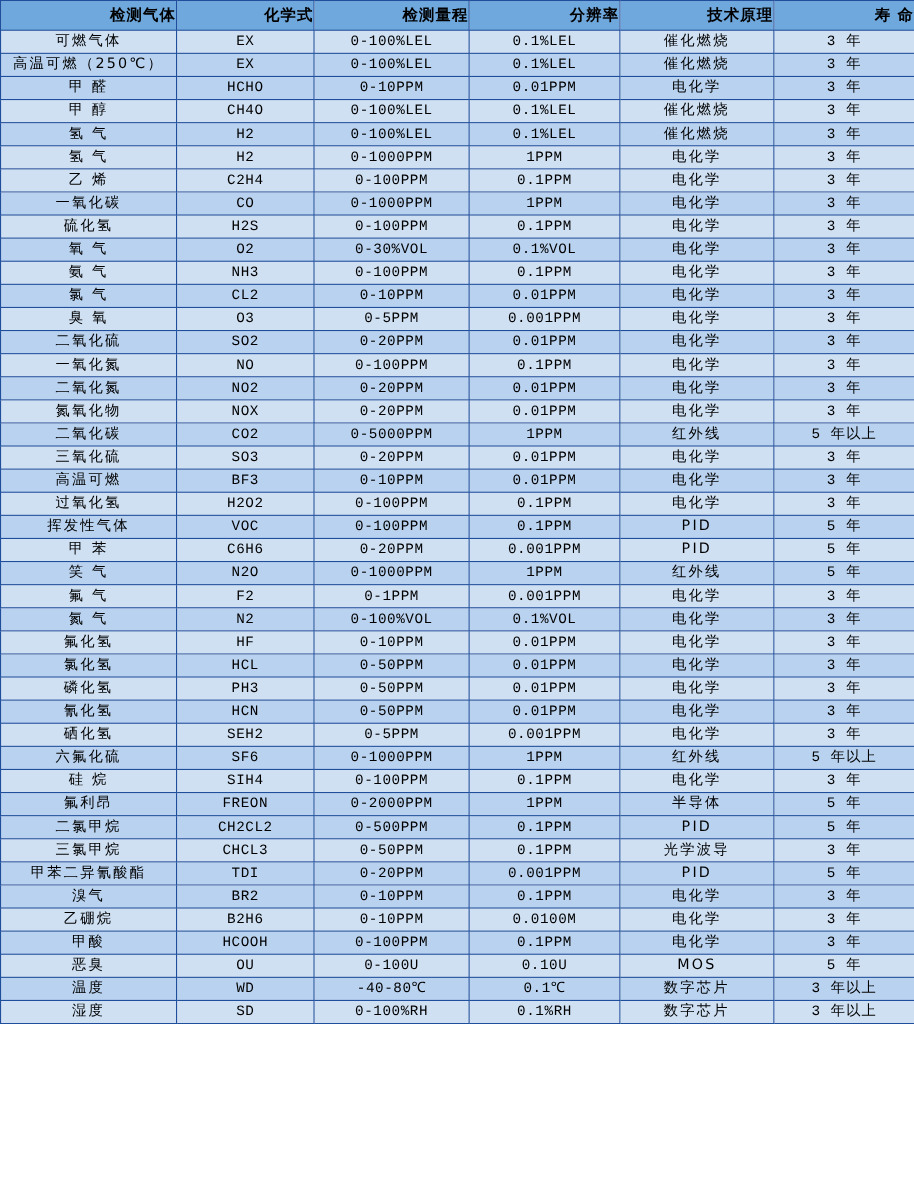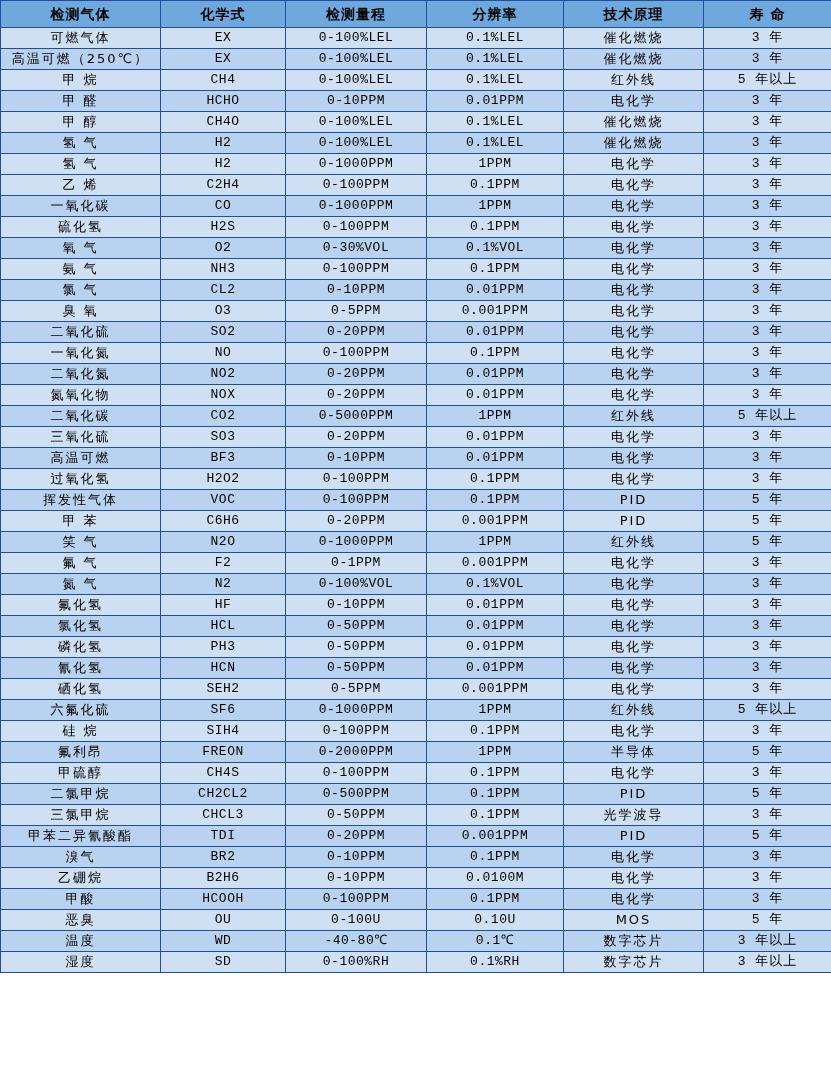--- a/index.html
+++ b/index.html
@@ -41,20 +41,21 @@
     white-space: nowrap;
     overflow: hidden;
   }
   table.gas-table thead th {
     background: #6fa8dc;
     font-weight: bold;
     height: 26px;
     line-height: 26px;
     font-size: 14px;
     letter-spacing: 1px;
+    text-align: right;
   }
   table.gas-table tbody tr.odd td {
     background: #cfe0f3;
   }
   table.gas-table tbody tr.even td {
     background: #b9d2ef;
   }
   td.cn, th.cn {
     font-family: "DejaVu Sans", "Liberation Sans", sans-serif;
     letter-spacing: 2px;
@@ -102,28 +103,20 @@
           <td class="life">3 年</td>
         </tr>
         <tr class="even">
           <td class="cn">高温可燃（250℃）</td>
           <td class="mono">EX</td>
           <td class="mono">0-100%LEL</td>
           <td class="mono">0.1%LEL</td>
           <td class="cn">催化燃烧</td>
           <td class="life">3 年</td>
         </tr>
-        <tr class="odd">
-          <td class="cn">甲 烷</td>
-          <td class="mono">CH4</td>
-          <td class="mono">0-100%LEL</td>
-          <td class="mono">0.1%LEL</td>
-          <td class="cn">红外线</td>
-          <td class="life">5 年以上</td>
-        </tr>
         <tr class="even">
           <td class="cn">甲 醛</td>
           <td class="mono">HCHO</td>
           <td class="mono">0-10PPM</td>
           <td class="mono">0.01PPM</td>
           <td class="cn">电化学</td>
           <td class="life">3 年</td>
         </tr>
         <tr class="odd">
           <td class="cn">甲 醇</td>
@@ -365,28 +358,20 @@
           <td class="cn">电化学</td>
           <td class="life">3 年</td>
         </tr>
         <tr class="even">
           <td class="cn">氟利昂</td>
           <td class="mono">FREON</td>
           <td class="mono">0-2000PPM</td>
           <td class="mono">1PPM</td>
           <td class="cn">半导体</td>
           <td class="life">5 年</td>
-        </tr>
-        <tr class="odd">
-          <td class="cn">甲硫醇</td>
-          <td class="mono">CH4S</td>
-          <td class="mono">0-100PPM</td>
-          <td class="mono">0.1PPM</td>
-          <td class="cn">电化学</td>
-          <td class="life">3 年</td>
         </tr>
         <tr class="even">
           <td class="cn">二氯甲烷</td>
           <td class="mono">CH2CL2</td>
           <td class="mono">0-500PPM</td>
           <td class="mono">0.1PPM</td>
           <td class="cn">PID</td>
           <td class="life">5 年</td>
         </tr>
         <tr class="odd">

